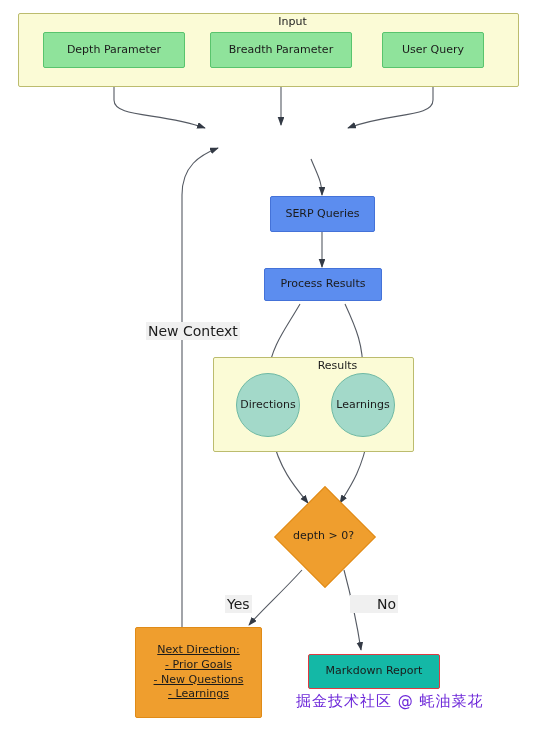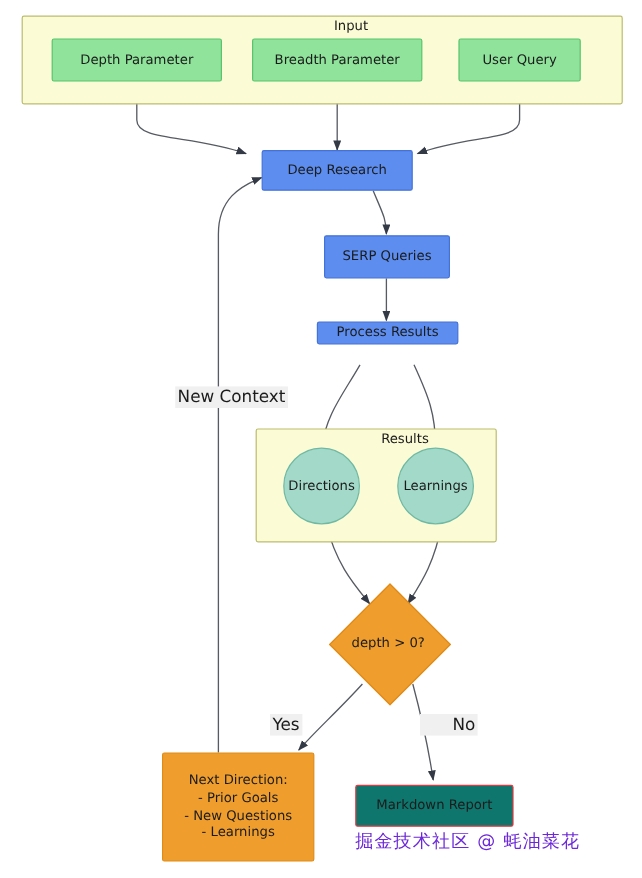--- a/index.html
+++ b/index.html
@@ -68,22 +68,23 @@
   }
   .blue {
     background: #5c8def;
     border: 1px solid #4472d8;
   }
   .orange {
     background: #ef9e2e;
     border: 1px solid #e08b17;
   }
   .red {
-    background: #0f766e;
+    background: #14b8a6;
     border: 1px solid #e03a42;
+    margin-left: 12px;
   }
   .circle {
     background: #a3d9c9;
     border: 1px solid #6fb9a4;
     border-radius: 50%;
   }
   .diamond-wrap {
     position: absolute;
     z-index: 3;
   }
@@ -117,20 +118,21 @@
     padding: 1px 2px;
     z-index: 4;
     white-space: nowrap;
   }
   .multiline {
     flex-direction: column;
     justify-content: center;
   }
   .multiline > span {
     display: block;
+    text-decoration: underline;
   }
   .watermark {
     position: absolute;
     left: 296px;
     top: 692px;
     font-size: 15px;
     color: #6d28d9;
     letter-spacing: 1px;
     z-index: 6;
     white-space: nowrap;
@@ -187,29 +189,26 @@
   </div>
 
   <div class="node box green" style="left:210px; top:32px; width:142px; height:36px;">
     <span>Breadth Parameter</span>
   </div>
 
   <div class="node box green" style="left:382px; top:32px; width:102px; height:36px;">
     <span>User Query</span>
   </div>
 
-  <div class="node box blue" style="left:218px; top:125px; width:126px; height:34px;">
-    <span>Deep Research</span>
-  </div>
 
   <div class="node box blue" style="left:270px; top:196px; width:105px; height:36px;">
     <span>SERP Queries</span>
   </div>
 
-  <div class="node box blue" style="left:264px; top:268px; width:118px; height:19px;">
+  <div class="node box blue" style="left:264px; top:268px; width:118px; height:33px;">
     <span>Process Results</span>
   </div>
 
   <div class="node circle" style="left:236px; top:373px; width:64px; height:64px;">
     <span>Directions</span>
   </div>
 
   <div class="node circle" style="left:331px; top:373px; width:64px; height:64px;">
     <span>Learnings</span>
   </div>

